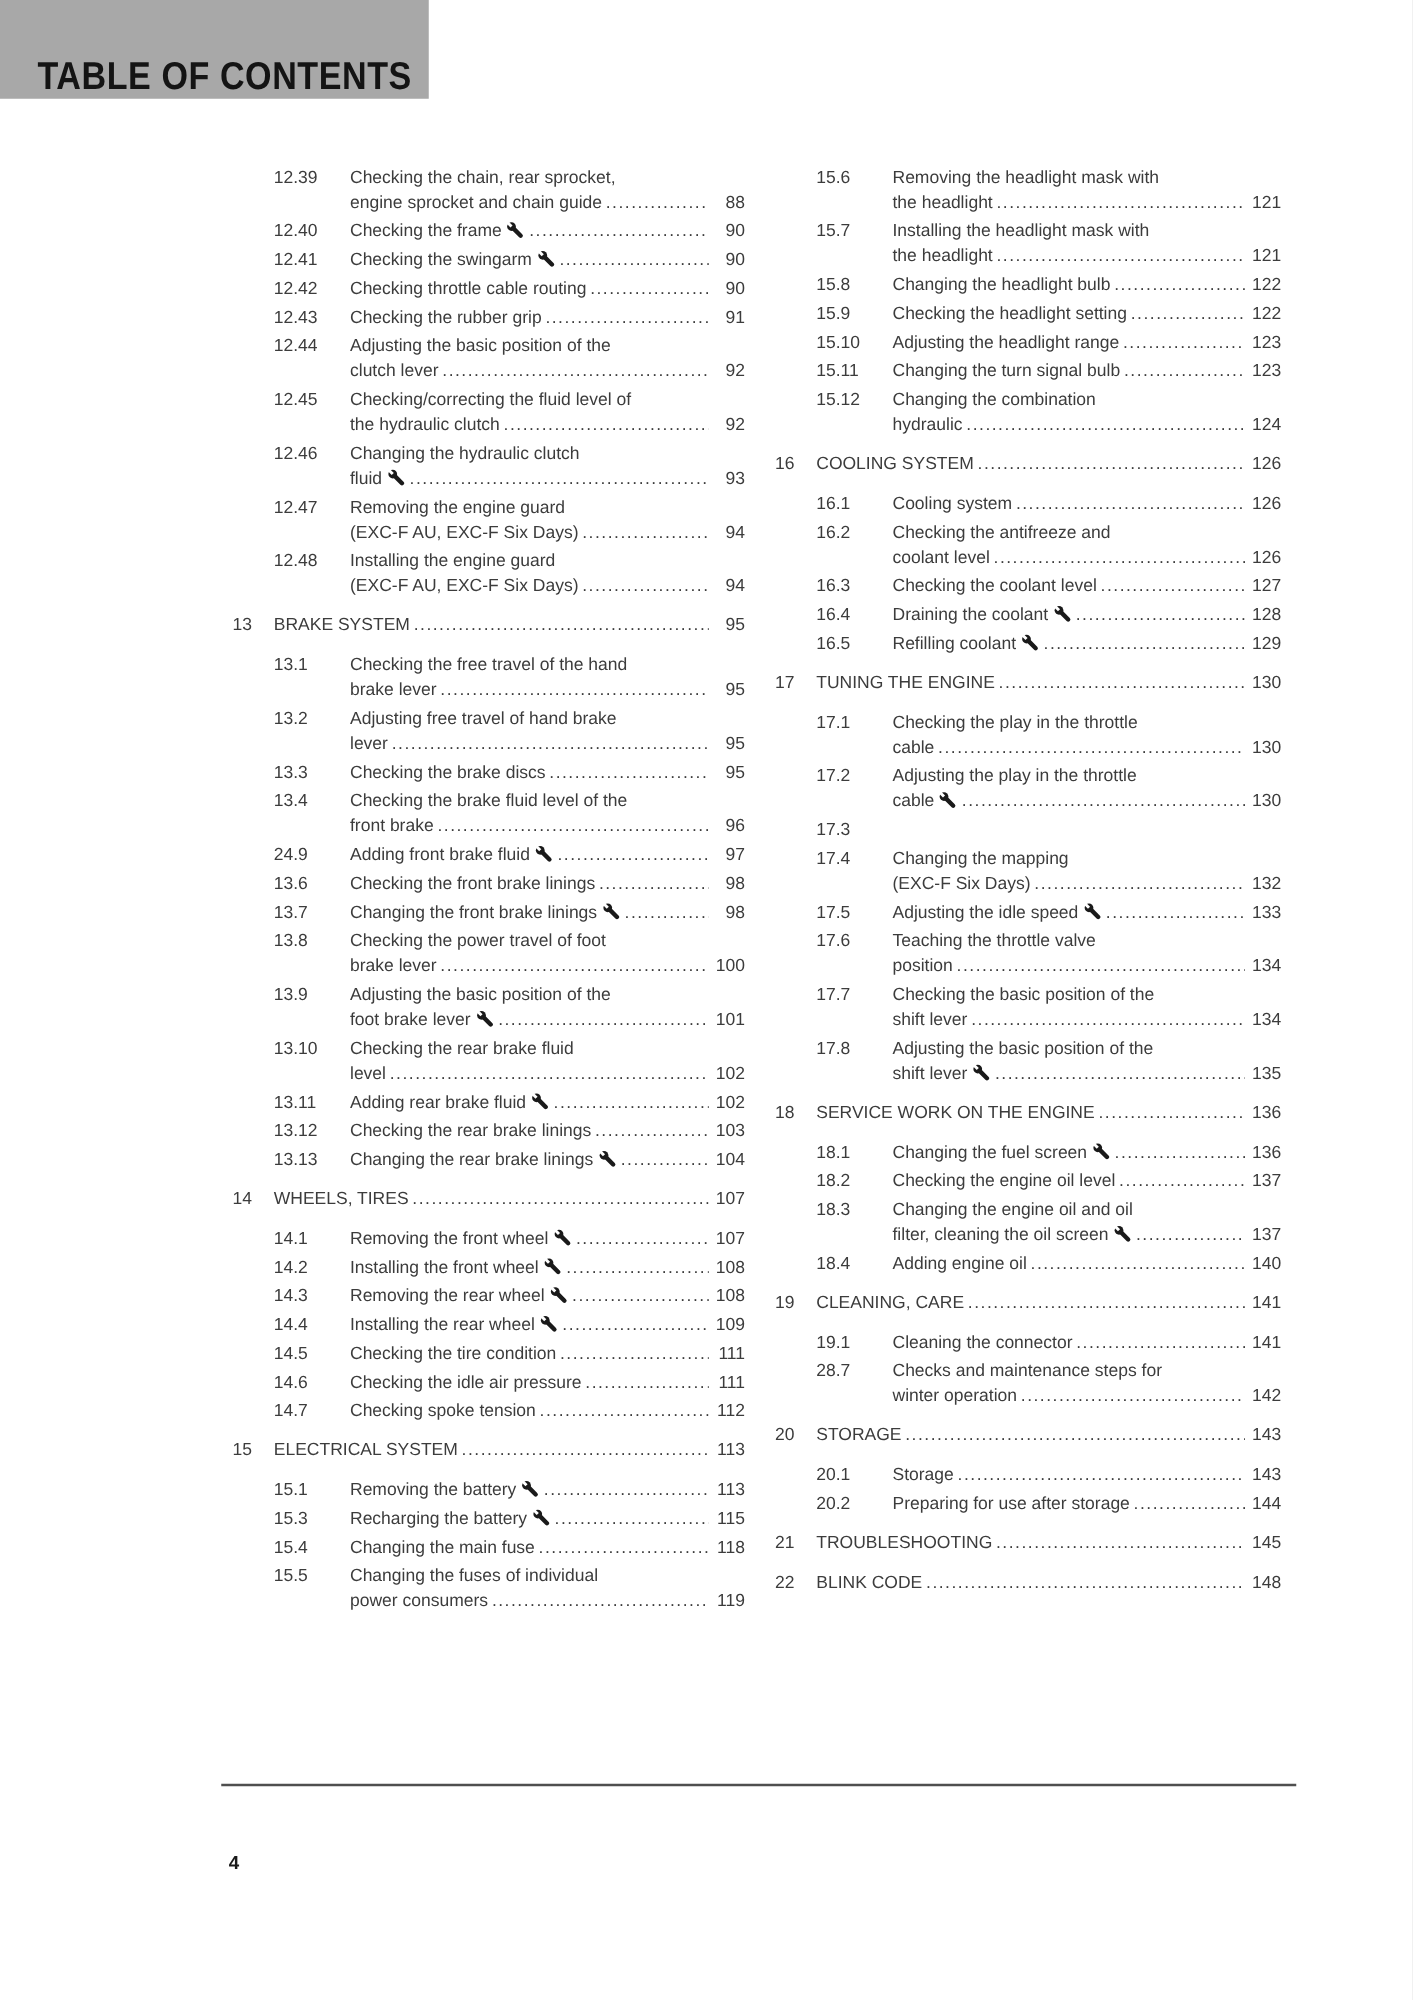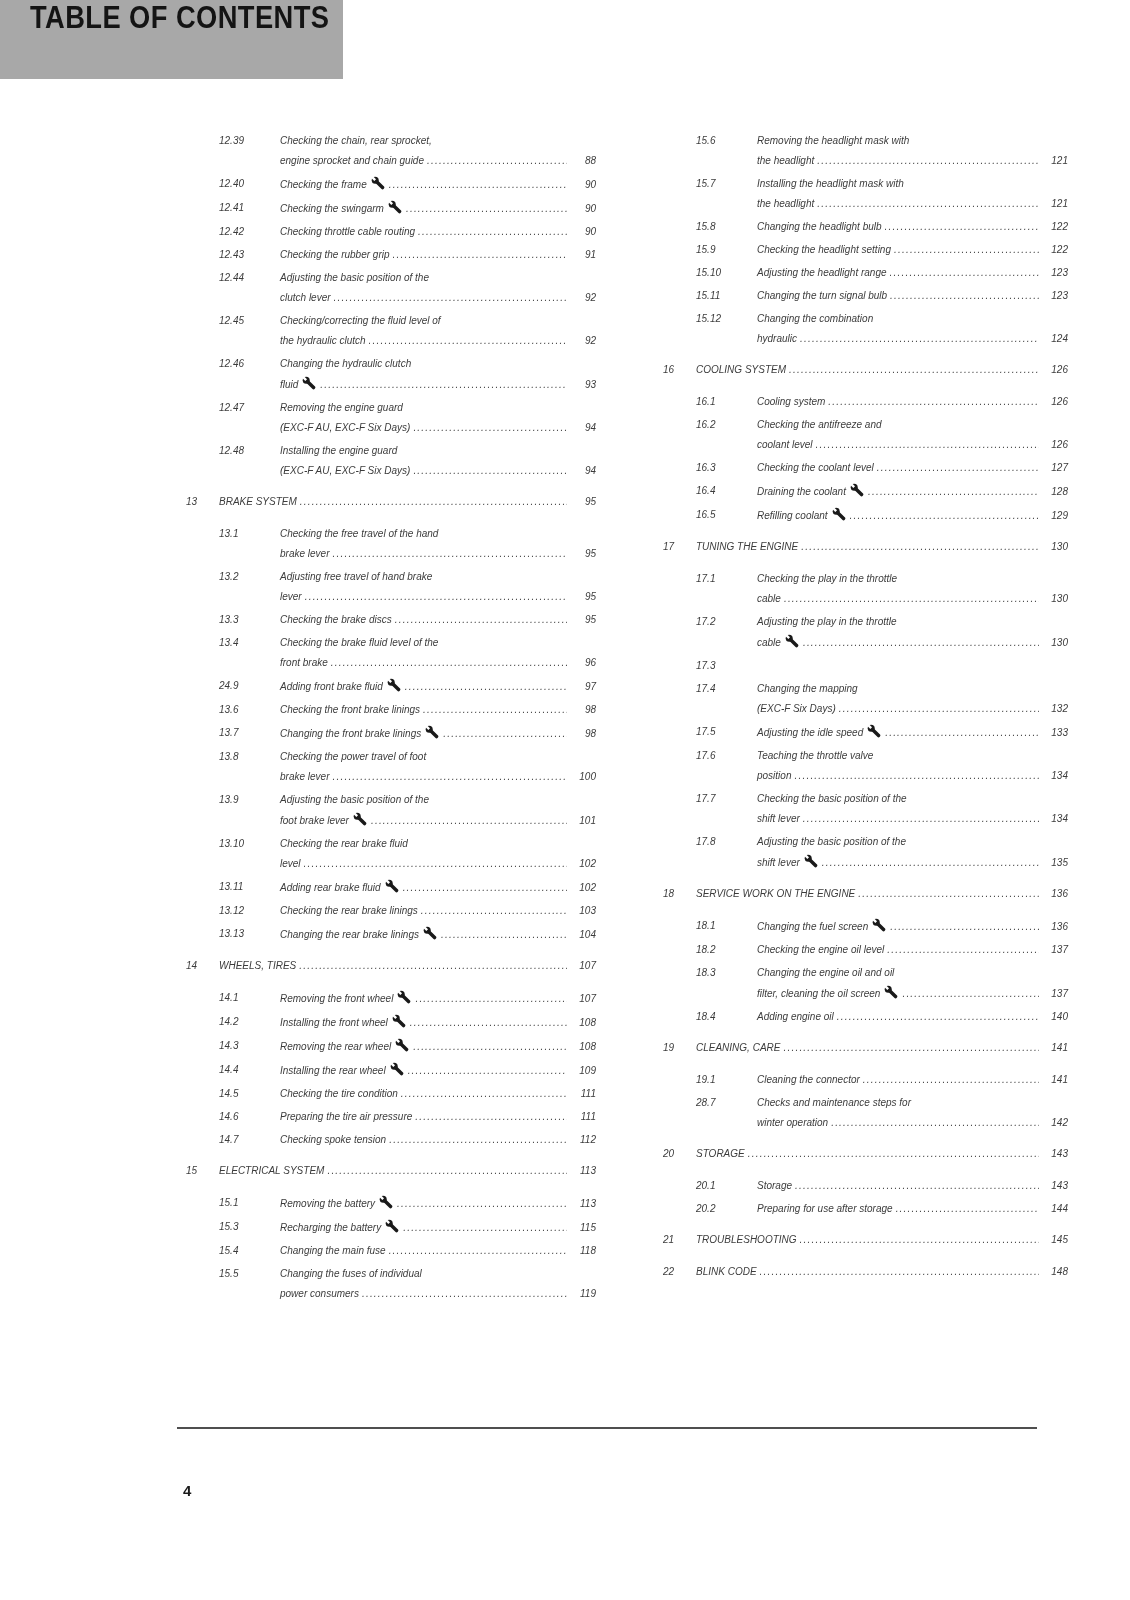--- a/index.html
+++ b/index.html
@@ -3,31 +3,31 @@
 <meta charset="utf-8">
 <style>
   html,body { margin:0; padding:0; background:#e8e8e8; }
   .page {
     position:relative; width:1130px; height:1600px; background:#ffffff;
     font-family:"Liberation Sans", sans-serif; color:#3c3c3c; overflow:hidden;
     margin:0 auto;
   }
   .header-band {
     position:absolute; left:0; top:0; width:343px; height:79px;
-    background:#a8a8a8; display:flex; align-items:flex-start;
+    background:#a8a8a8; display:flex; align-items:flex-end;
   }
   .header-band .title {
     font-size:31px; font-weight:bold; color:#141414; margin-left:30px;
     white-space:nowrap; transform:scaleX(0.88); transform-origin:0 50%;
     letter-spacing:0.5px;
   }
   .columns { position:absolute; left:186px; top:131px; display:flex; gap:24px; }
-  .col { font-size:10px; line-height:20px;font-style:italic; }
+  .col { font-size:14px; line-height:20px; }
   .col-left  { width:410px; }
-  .col-right { width:405px;margin-left:43px; }
+  .col-right { width:405px; }
 
   .chapter { display:flex; margin:11px 0 12px 0; }
   .c-num  { flex:none; width:33px; }
   .c-body { flex:1; min-width:0; }
 
   .entry { display:flex; margin:0 0 3px 33px; }
   .e-num  { flex:none; width:61px; }
   .e-body { flex:1; min-width:0; }
 
   .wline { white-space:nowrap; }
@@ -433,21 +433,21 @@
               <span class="ltext">Checking the tire condition</span>
               <span class="leader"></span>
               <span class="pnum">111</span>
             </div>
           </div>
         </div>
         <div class="entry">
           <span class="e-num">14.6</span>
           <div class="e-body">
             <div class="lline">
-              <span class="ltext">Preparing the tire air pressure</span>
+              <span class="ltext">Checking the idle air pressure</span>
               <span class="leader"></span>
               <span class="pnum">111</span>
             </div>
           </div>
         </div>
         <div class="entry">
           <span class="e-num">14.7</span>
           <div class="e-body">
             <div class="lline">
               <span class="ltext">Checking spoke tension</span>

